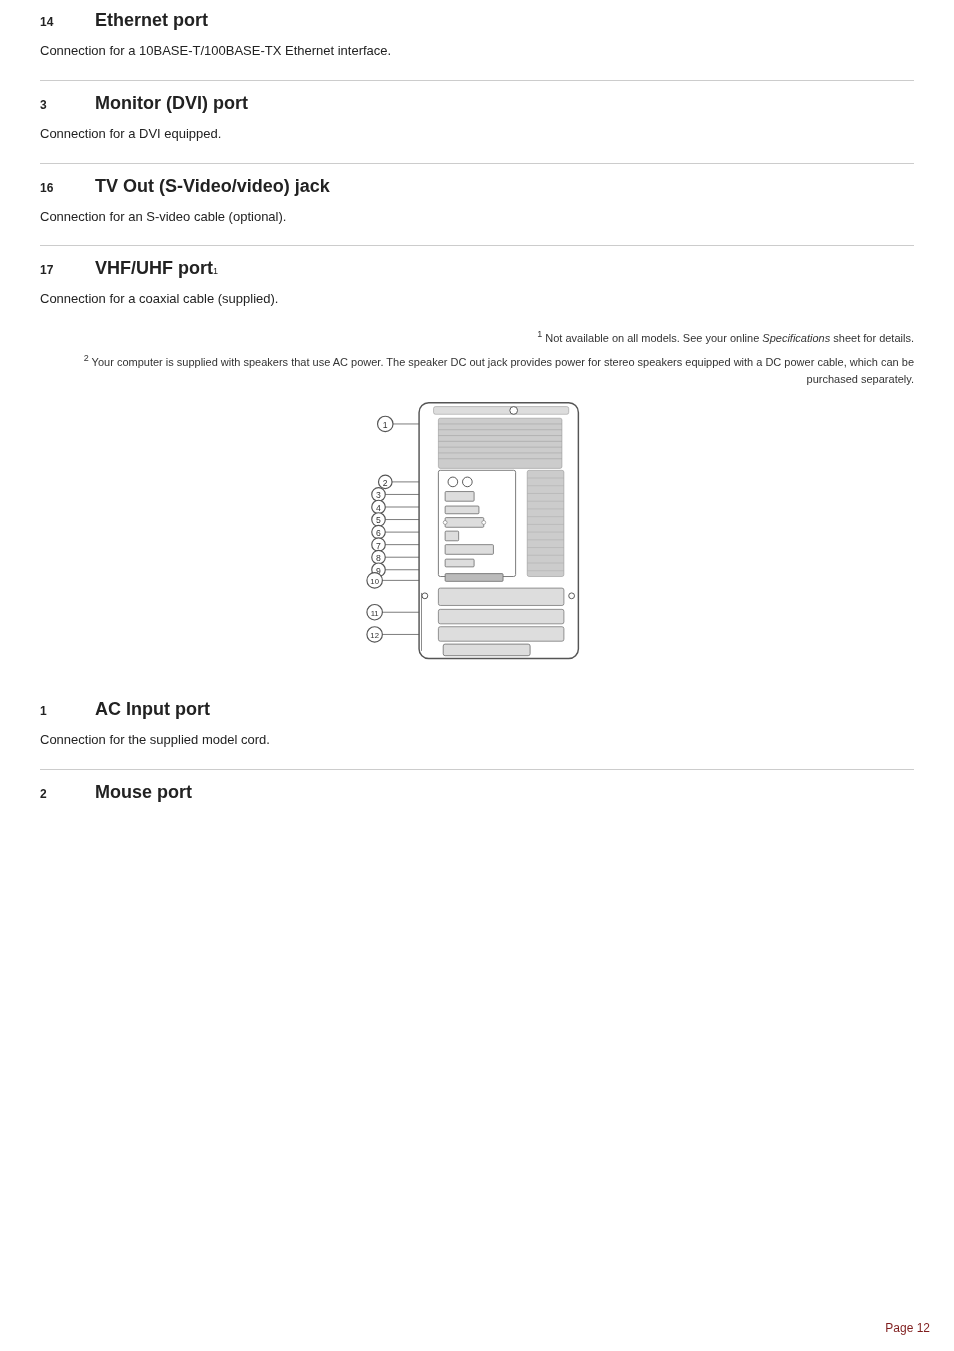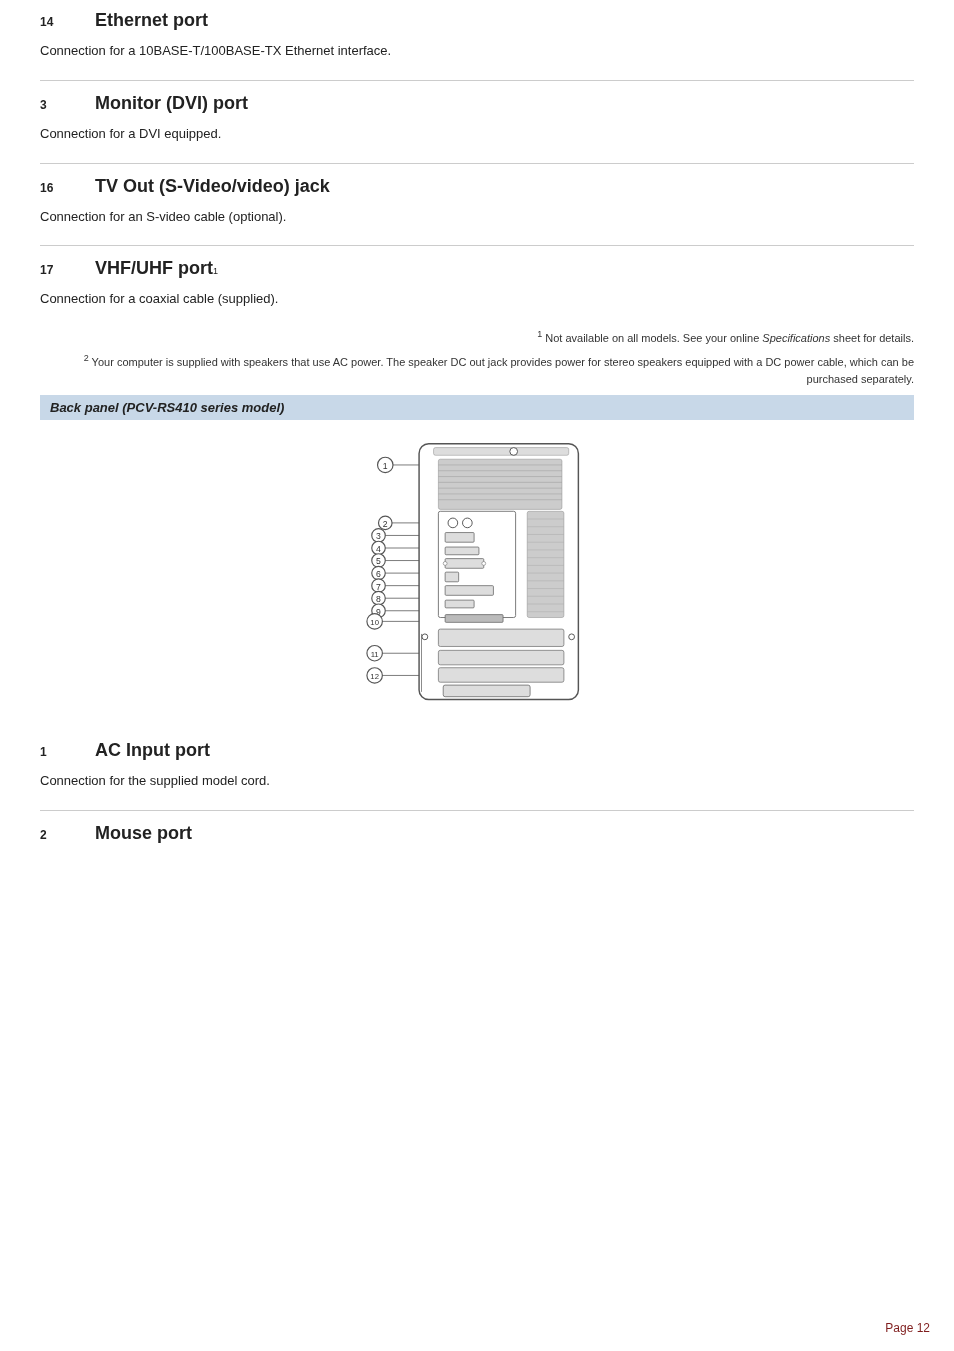--- a/index.html
+++ b/index.html
@@ -143,23 +143,20 @@
     <div class="footnote">
       <sup class="fn">1</sup>
       <span>Not available on all models. See your online </span><em>Specifications</em><span> sheet for details.</span>
     </div>
     <div class="footnote" style="margin-top:6px;">
       <sup class="fn">2</sup>
       <span>Your computer is supplied with speakers that use AC power. The speaker DC out jack provides power for stereo speakers equipped with a DC power cable, which can be purchased separately.</span>
     </div>
   </div>
 
-  <div class="panel-header">
-    <span>Back panel (PCV-RS410 series model)</span>
-  </div>
 
   <div class="diagram-container">
     <svg class="diagram-svg" viewBox="0 0 280 290" xmlns="http://www.w3.org/2000/svg">
 
       <rect x="80" y="8" width="165" height="265" rx="10" ry="10" fill="white" stroke="#555" stroke-width="1.5"></rect>
 
       <rect x="95" y="12" width="140" height="8" rx="2" fill="#ddd" stroke="#888" stroke-width="0.5"></rect>
 
       <circle cx="178" cy="16" r="4" fill="white" stroke="#555" stroke-width="1"></circle>
 

